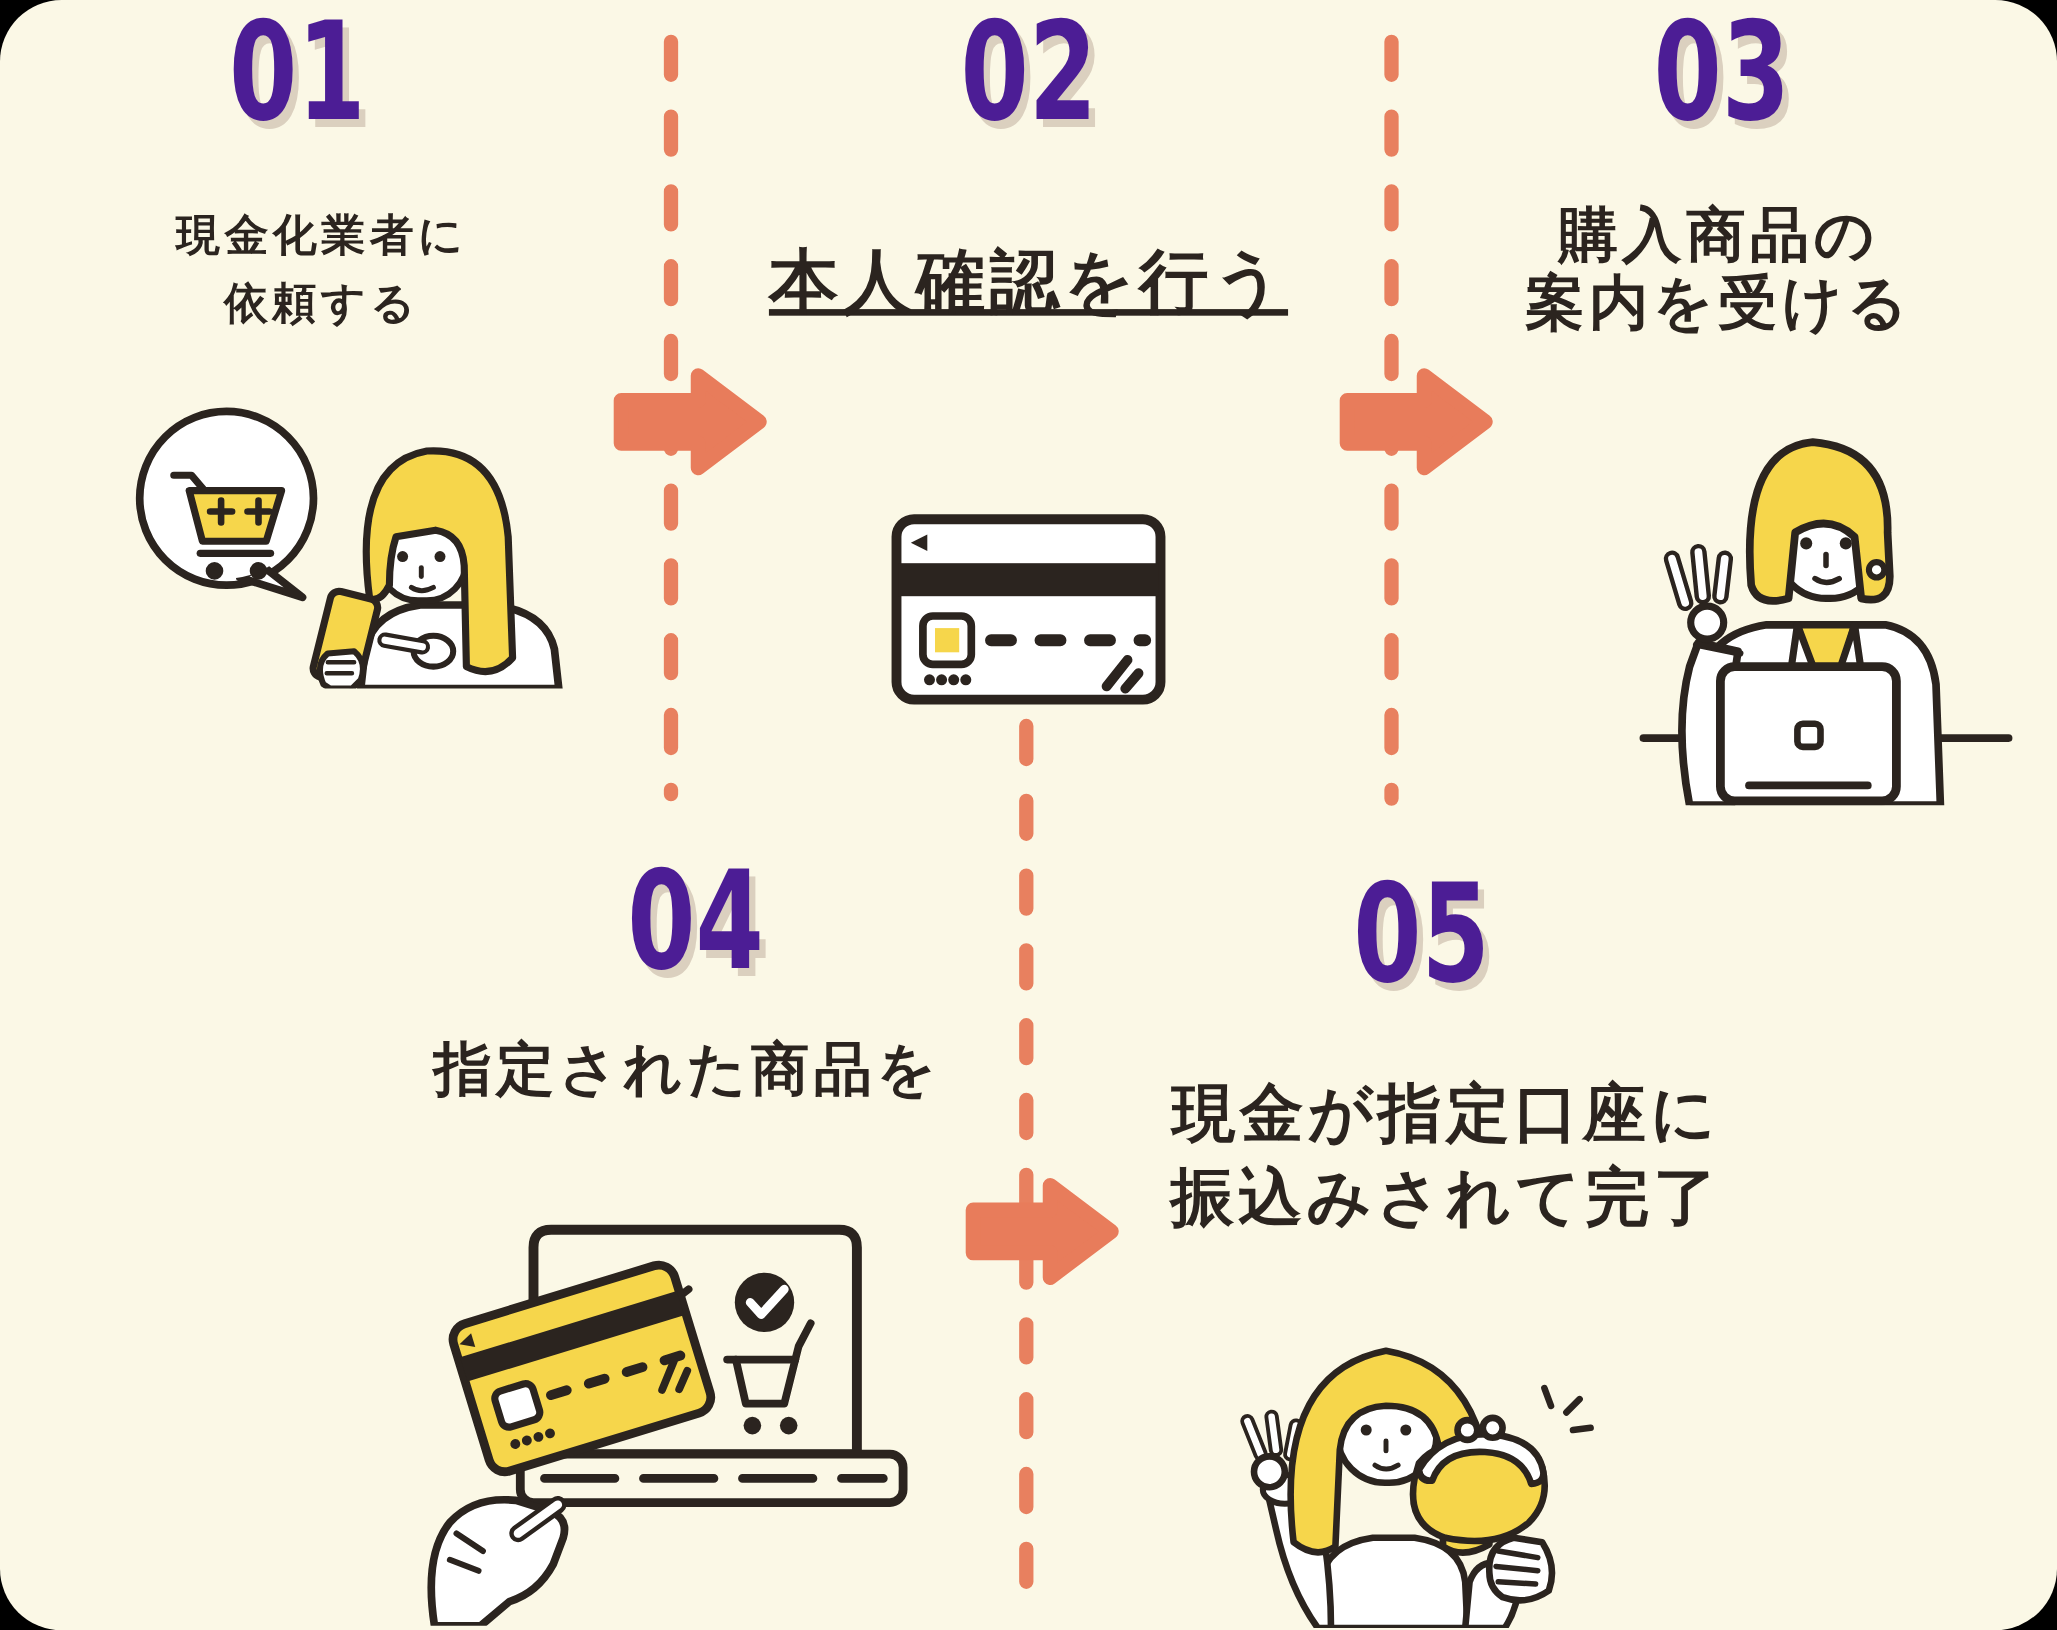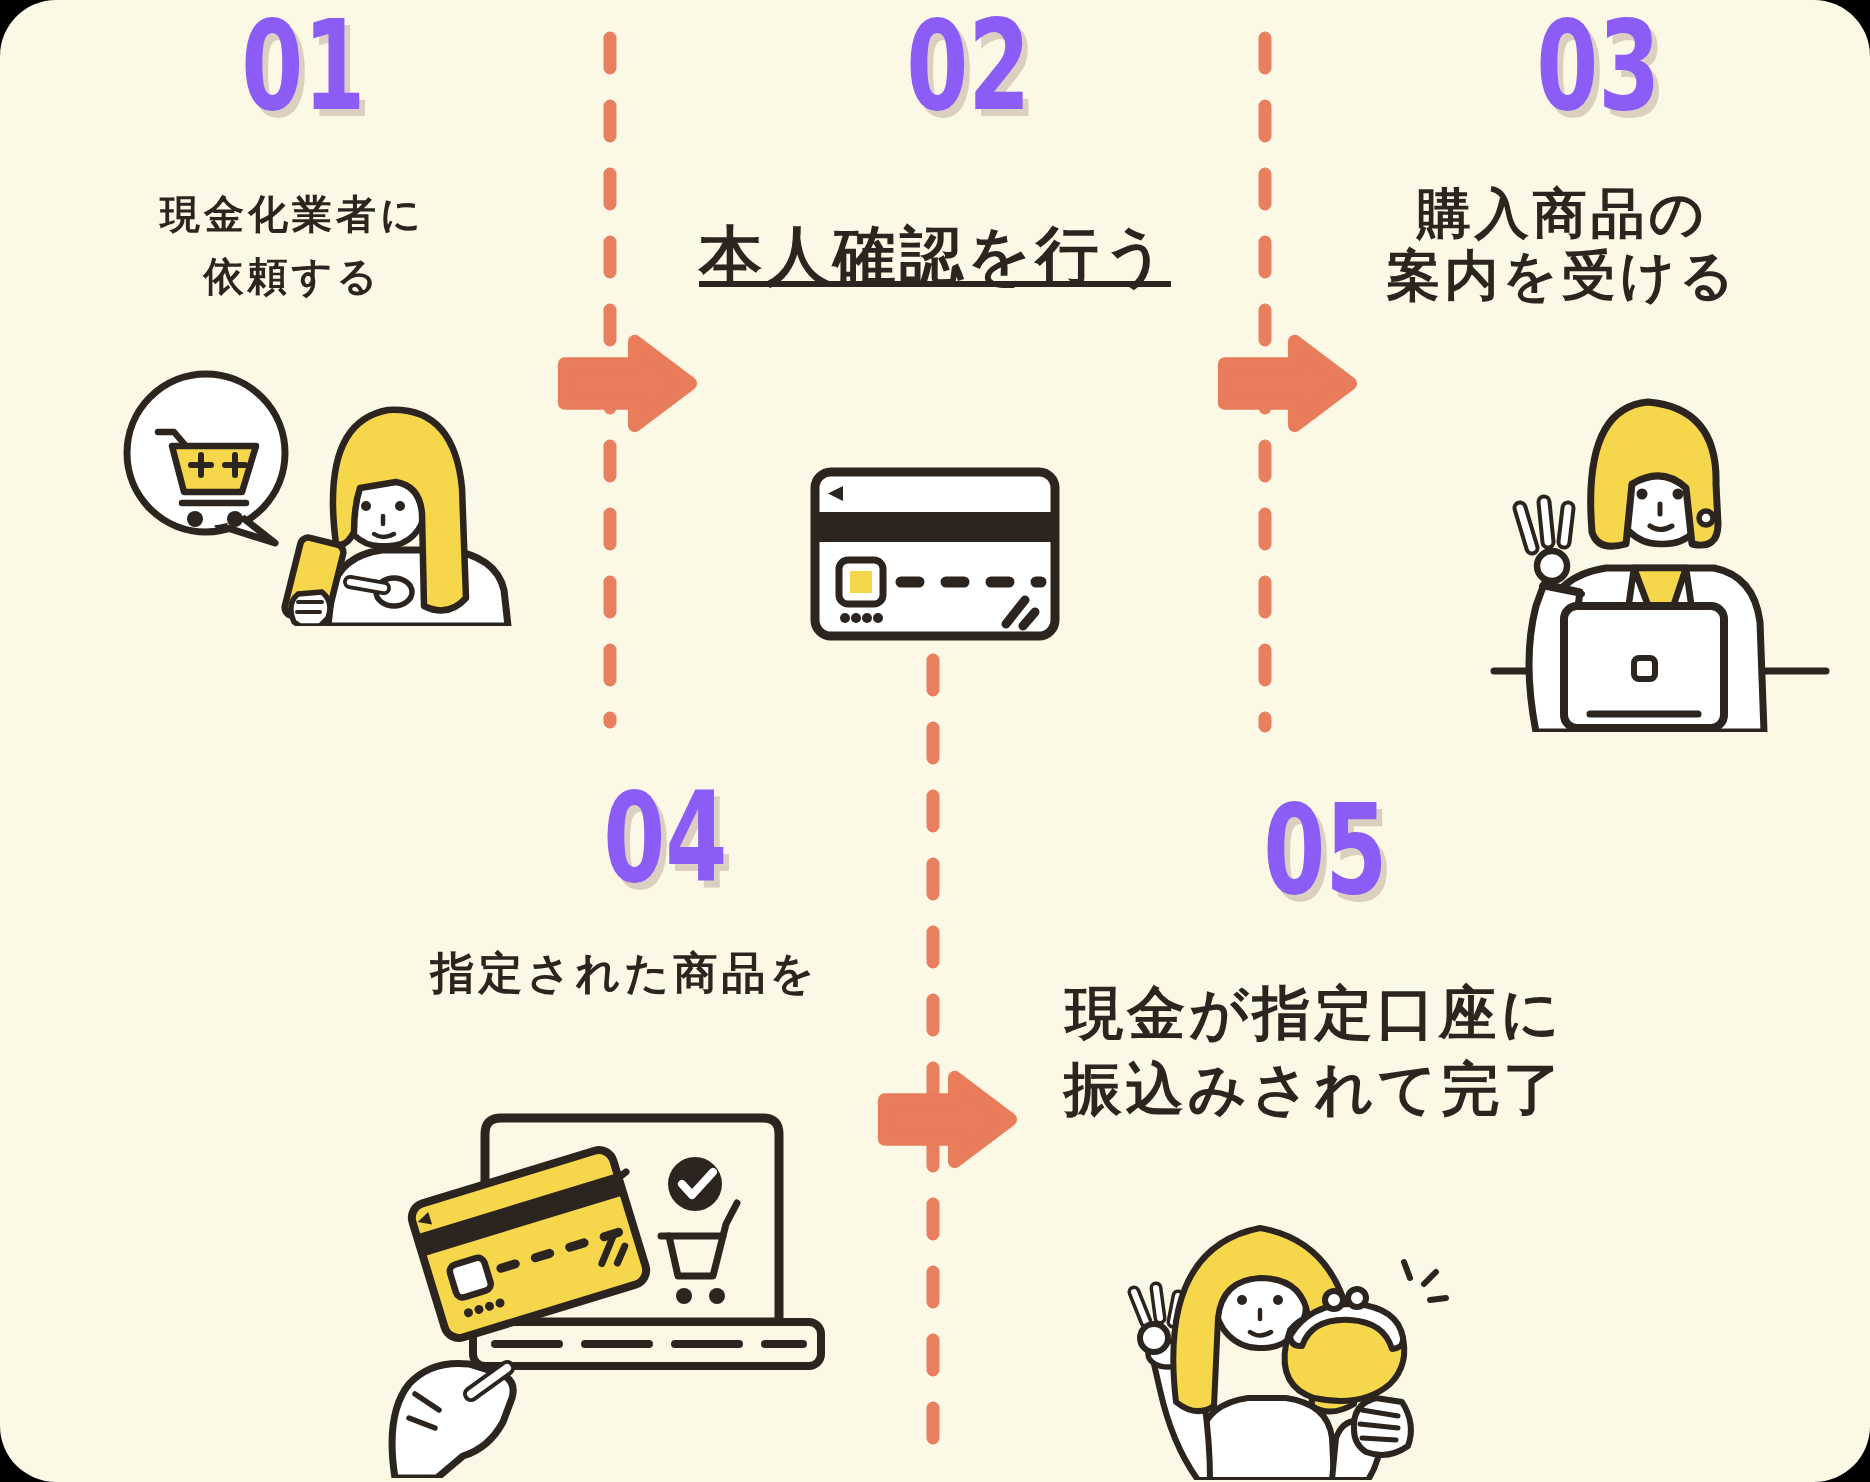--- a/index.html
+++ b/index.html
@@ -5,35 +5,35 @@
   html,body{margin:0;padding:0;background:#000;}
   #canvas{
     position:relative;
     width:1870px;height:1482px;
     background:#FBF8E6;
     border-radius:56px;
     overflow:hidden;
     font-family:"DejaVu Sans","Liberation Sans",sans-serif;
   }
   .num{
-    position:absolute;width:240px;text-align:right;
-    font-size:124px;font-weight:800;line-height:1;color:#8b5cf6;
+    position:absolute;width:240px;text-align:center;
+    font-size:124px;font-weight:800;line-height:1;color:#4c1d95;
     text-shadow:8px 7px 0 #DBD0BF;
     text-decoration:underline;
   }
   .num .squeeze{display:inline-block;transform:scaleX(.72);transform-origin:50% 50%;}
   .title{
     position:absolute;text-align:center;font-weight:800;color:#2B241F;
     letter-spacing:4px;
   }
   .title .line{display:block;}
   .t1{left:40px;top:183px;width:505px;font-size:40px;line-height:62px;}
   .t2{left:635px;top:221px;width:600px;font-size:63px;line-height:70px;text-decoration:underline;}
   .t3{left:1310px;top:183px;width:505px;font-size:54px;line-height:62px;}
-  .t4{left:322px;top:936px;width:605px;font-size:44px;line-height:74px;}
+  .t4{left:322px;top:936px;width:605px;font-size:53px;line-height:74px;}
   .t5{left:1032px;top:980px;width:565px;font-size:58px;line-height:76px;font-family:Liberation Mono, monospace;}
   .abs{position:absolute;}
 </style>
 </head>
 <body>
 
 <div id="canvas">
 
   <svg class="abs" style="left:596px;top:26px;" width="28" height="706">
     <line x1="14" y1="12" x2="14" y2="696" stroke="#E8805F" stroke-width="13" stroke-linecap="round" stroke-dasharray="30 38"></line>

